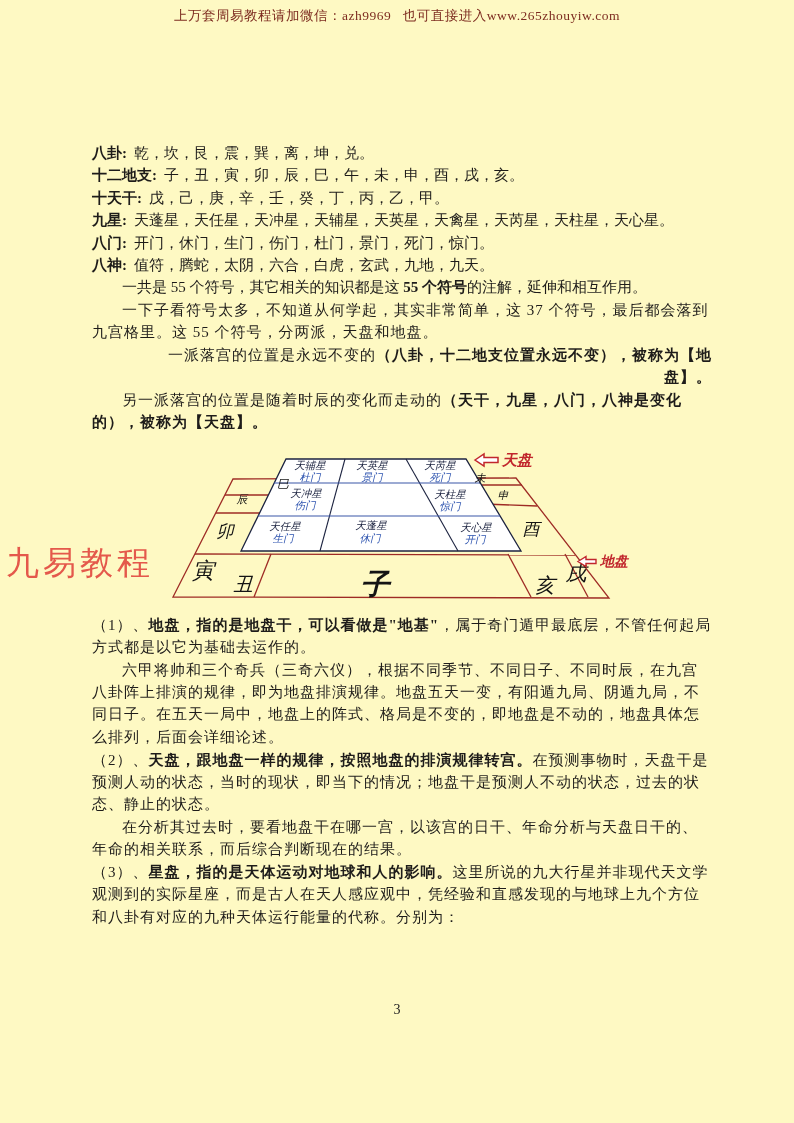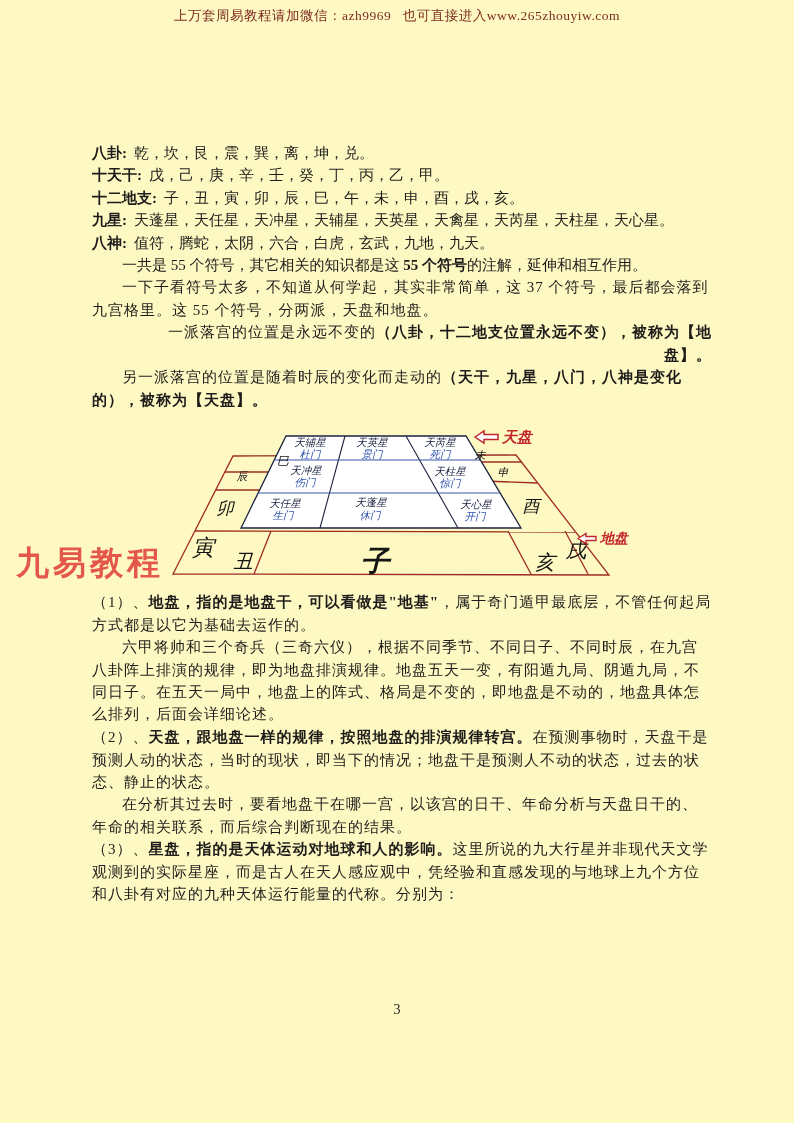--- a/index.html
+++ b/index.html
@@ -35,22 +35,22 @@
   .p2{margin-top:13px;min-height:45px;}
   .p3{margin-top:14px;min-height:22px;text-align:right;}
   .p4{margin-top:10px;min-height:45px;}
   .figure{margin-top:8px;margin-left:76px;width:480px;height:172px;position:relative;font-style:italic;}
   .p5{margin-top:14px;min-height:45px;}
   .p6{margin-top:14px;min-height:90px;}
   .p7{margin-top:10px;min-height:67px;}
   .p8{margin-top:15px;min-height:45px;}
   .p9{margin-top:14px;min-height:67px;}
   .watermark{
-    position:absolute;left:16px;top:541px;
-    font-size:33px;font-weight:bold;letter-spacing:4px;
+    position:absolute;left:6px;top:541px;
+    font-size:33px;font-weight:normal;letter-spacing:4px;
     color:#e4584b;
     font-family:"Liberation Sans", sans-serif;
   }
   .pagenum{
     position:absolute;top:1002px;left:0;width:100%;
     text-align:center;font-size:14px;color:#222;
   }
   svg text{font-family:"Liberation Sans", sans-serif;}
   .cell-star{fill:#1c2340;font-size:10.5px;}
   .cell-gate{fill:#2f55b0;font-size:10.5px;}
@@ -61,23 +61,24 @@
 <body>
 
 <div class="page">
 
   <div class="header">上万套周易教程请加微信：azh9969   也可直接进入www.265zhouyiw.com</div>
 
   <div class="content">
 
     <div class="terms">
       <div class="term-line"><span class="term-label">八卦:</span><span>乾，坎，艮，震，巽，离，坤，兑。</span></div>
+      <div class="term-line"><span class="term-label">十二地支:</span><span>子，丑，寅，卯，辰，巳，午，未，申，酉，戌，亥。</span></div>
       <div class="term-line"><span class="term-label">十天干:</span><span>戊，己，庚，辛，壬，癸，丁，丙，乙，甲。</span></div>
-      <div class="term-line"><span class="term-label">十二地支:</span><span>子，丑，寅，卯，辰，巳，午，未，申，酉，戌，亥。</span></div>
       <div class="term-line"><span class="term-label">九星:</span><span>天蓬星，天任星，天冲星，天辅星，天英星，天禽星，天芮星，天柱星，天心星。</span></div>
+      <div class="term-line"><span class="term-label">八门:</span><span>开门，休门，生门，伤门，杜门，景门，死门，惊门。</span></div>
       <div class="term-line"><span class="term-label">八神:</span><span>值符，腾蛇，太阴，六合，白虎，玄武，九地，九天。</span></div>
     </div>
 
     <p class="indent tight p1"><span>一共是 55 个符号，其它相关的知识都是这 </span><span class="b">55 个符号</span><span>的注解，延伸和相互作用。</span></p>
 
     <p class="indent para p2"><span>一下子看符号太多，不知道从何学起，其实非常简单，这 37 个符号，最后都会落到九宫格里。这 55 个符号，分两派，天盘和地盘。</span></p>
 
     <p class="indent para p3"><span>一派落宫的位置是永远不变的</span><span class="b">（八卦，十二地支位置永远不变），被称为【地盘】。</span></p>
 
     <p class="indent para p4"><span>另一派落宫的位置是随着时辰的变化而走动的</span><span class="b">（天干，九星，八门，八神是变化的），被称为【天盘】。</span></p>

